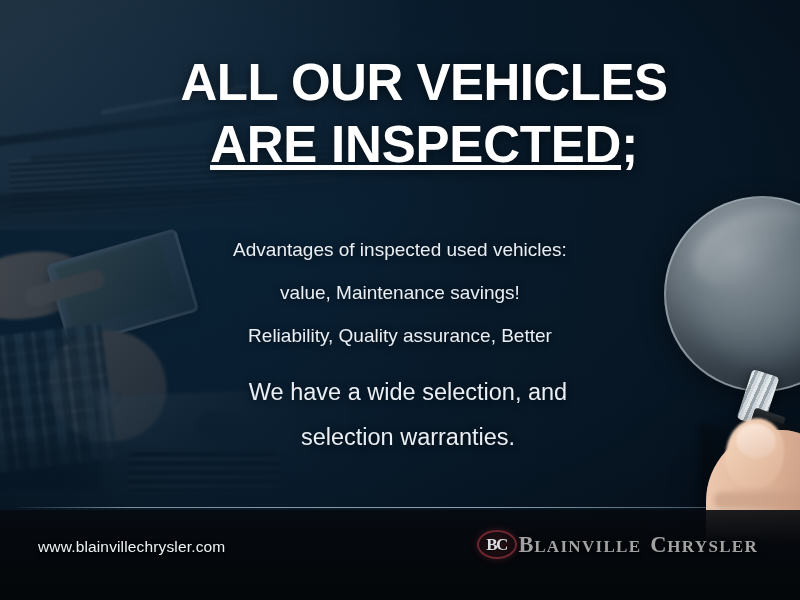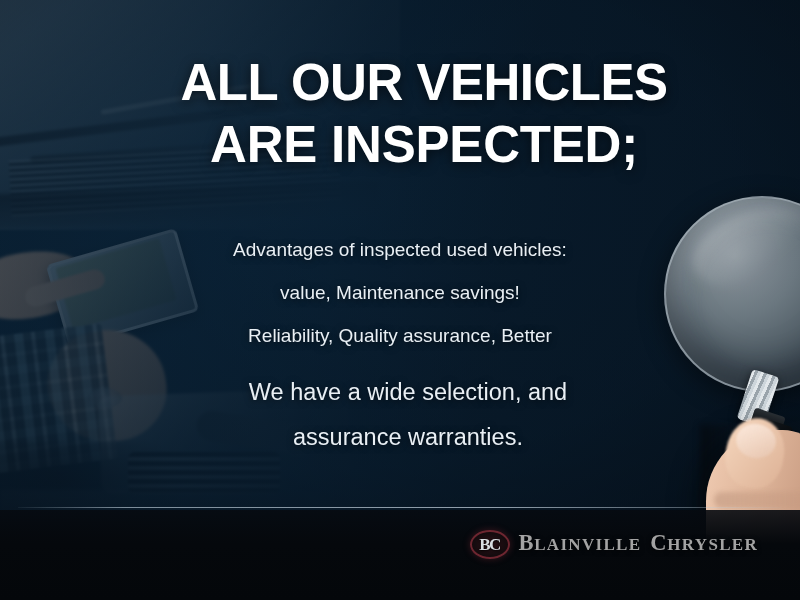--- a/index.html
+++ b/index.html
@@ -216,21 +216,21 @@
   .headline {
     position:absolute; left:0; right:0; top:52px;
     text-align:center; color:#ffffff;
     font-size:51px; line-height:62px;
     font-weight:700; letter-spacing:-.5px;
     text-shadow:0 2px 12px rgba(0,0,0,.62);
     padding-left:48px;
     -webkit-font-smoothing:antialiased;
   }
   .headline .hl { display:block; white-space:nowrap; }
-  .headline .hl2 { letter-spacing:-.2px; }
+  .headline .hl2 { letter-spacing:-.2px;text-decoration:underline; }
 
   .body-a {
     position:absolute; left:0; right:0; top:228px;
     text-align:center; color:#e9eff4;
     font-size:19px; line-height:43px; font-weight:400;
     text-shadow:0 1px 7px rgba(0,0,0,.60);
   }
   .body-b {
     position:absolute; left:0; right:0; top:370px;
     text-align:center; color:#e9eff4;
@@ -253,21 +253,21 @@
     background:linear-gradient(180deg, rgba(6,10,16,.90) 0%, #05080c 38%, #04070a 100%);
   }
   .site-url {
     position:absolute; left:38px; top:538px;
     color:#eef2f5; font-size:15.5px; letter-spacing:.15px;
     text-shadow:0 1px 4px rgba(0,0,0,.8);
   }
 
   .logo {
     position:absolute; right:42px; top:530px;
-    display:flex; align-items:flex-start; gap:9px;
+    display:flex; align-items:center; gap:2px;
   }
   .logo-badge {
     position:relative; width:40px; height:29px; flex:none;
     border:2px solid #6d2630; border-radius:50%;
     background:radial-gradient(ellipse at 50% 50%, #2a1116 0%, #120a0d 72%, #0a0609 100%);
     box-shadow:0 0 7px rgba(126,40,52,.42);
     display:flex; align-items:center; justify-content:center;
   }
   .logo-badge .bc {
     font-family:"Liberation Serif", serif;
@@ -335,27 +335,28 @@
     </div>
 
     <div class="body-a">
       <span class="ln">Advantages of inspected used vehicles:</span>
       <span class="ln">value, Maintenance savings!</span>
       <span class="ln">Reliability, Quality assurance, Better</span>
     </div>
 
     <div class="body-b">
       <span class="ln">We have a wide selection, and</span>
-      <span class="ln">assurance warranties.</span>
+      <span class="ln">selection warranties.</span>
     </div>
   </div>
 
   <div class="footer"></div>
   <div class="divider"></div>
 
+  <div class="site-url">www.blainvillechrysler.com</div>
 
   <div class="logo">
     <div class="logo-badge">
       <span class="bc">BC</span>
     </div>
     <div class="logo-word">
       <span>B</span><span class="sc">LAINVILLE</span><span class="gap"></span><span>C</span><span class="sc">HRYSLER</span>
     </div>
   </div>
 

